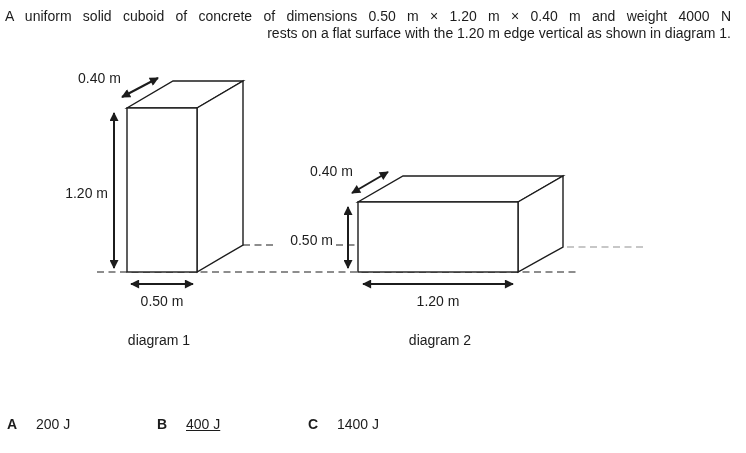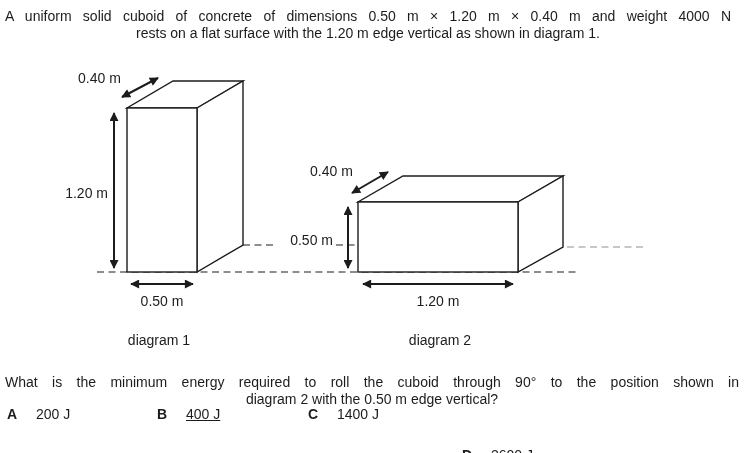--- a/index.html
+++ b/index.html
@@ -6,33 +6,33 @@
   .page {
     position:relative;
     width:746px; height:453px;
     background:#ffffff;
     font-family:"Liberation Sans", "DejaVu Sans", sans-serif;
     color:#1c1c1c;
     overflow:hidden;
   }
   .textblock { position:absolute; font-size:14px; line-height:17.4px; }
   .justify-line { text-align:justify; text-align-last:justify; }
-  .plain-line  { text-align:center; }
+  .plain-line  { text-align:right; }
 
   .intro    { left:5px; top:8px;   width:726px; }
   .question { left:5px; top:374px; width:734px; }
 
   .figure { position:absolute; left:0; top:55px; width:746px; height:310px; }
   svg text { font-size:14px; fill:#1c1c1c; font-family:"Liberation Sans","DejaVu Sans",sans-serif; }
   .edge   { fill:#ffffff; stroke:#1c1c1c; stroke-width:1.4; stroke-linejoin:miter; }
   .dash   { fill:none; stroke:#1c1c1c; stroke-width:1.2; stroke-dasharray:7 4.5; }
   .dash-light { fill:none; stroke:#8f8f8f; stroke-width:1.2; stroke-dasharray:7 4.5; }
   .arrow  { fill:none; stroke:#1c1c1c; stroke-width:2; }
 
-  .options-row { position:absolute; left:0; top:406px; width:746px; height:18px; font-size:14px; }
+  .options-row { position:absolute; left:0; top:416px; width:746px; height:18px; font-size:14px; }
   .option { position:absolute; top:0; white-space:nowrap; }
   .option .letter { font-weight:bold; display:inline-block; width:29px; }
   .opt-a { left:7px; }  .opt-b { left:157px;text-decoration:underline; }  .opt-c { left:308px; }  .opt-d { left:462px;margin-top:41px; }
 </style>
 </head>
 <body>
 
 <div class="page">
 
   <div class="textblock intro">
@@ -74,24 +74,20 @@
       <path class="arrow" d="M348,152 V213" marker-start="url(#ah)" marker-end="url(#ah)"></path>
       <path class="arrow" d="M352,138 L388,117" marker-start="url(#ah)" marker-end="url(#ah)"></path>
       <path class="arrow" d="M363,229 H513" marker-start="url(#ah)" marker-end="url(#ah)"></path>
       <text x="310" y="121" text-anchor="start">0.40 m</text>
       <text x="333" y="190" text-anchor="end">0.50 m</text>
       <text x="438" y="251" text-anchor="middle">1.20 m</text>
       <text x="440" y="290" text-anchor="middle">diagram 2</text>
     </svg>
   </div>
 
-  <div class="textblock question">
-    <div class="justify-line">What is the minimum energy required to roll the cuboid through 90° to the position shown in</div>
-    <div class="plain-line">diagram 2 with the 0.50 m edge vertical?</div>
-  </div>
 
   <div class="options-row">
     <div class="option opt-a">
       <span class="letter">A</span><span class="value">200 J</span>
     </div>
     <div class="option opt-b">
       <span class="letter">B</span><span class="value">400 J</span>
     </div>
     <div class="option opt-c">
       <span class="letter">C</span><span class="value">1400 J</span>

